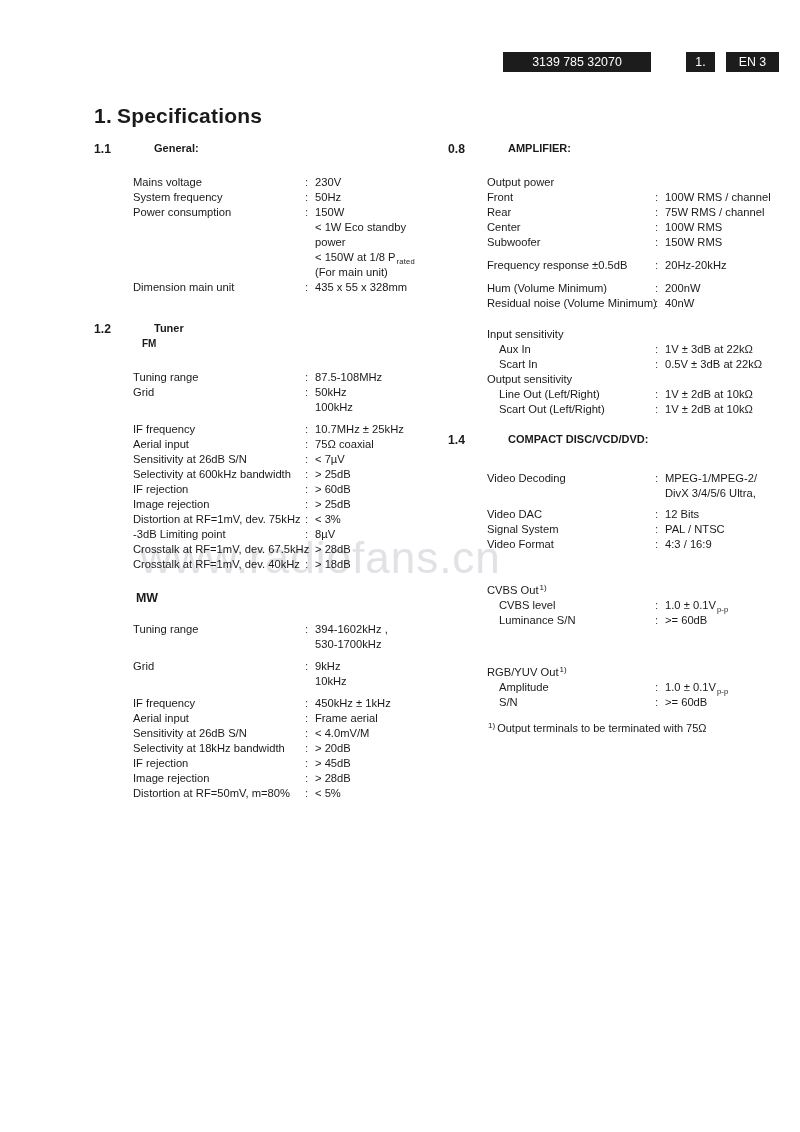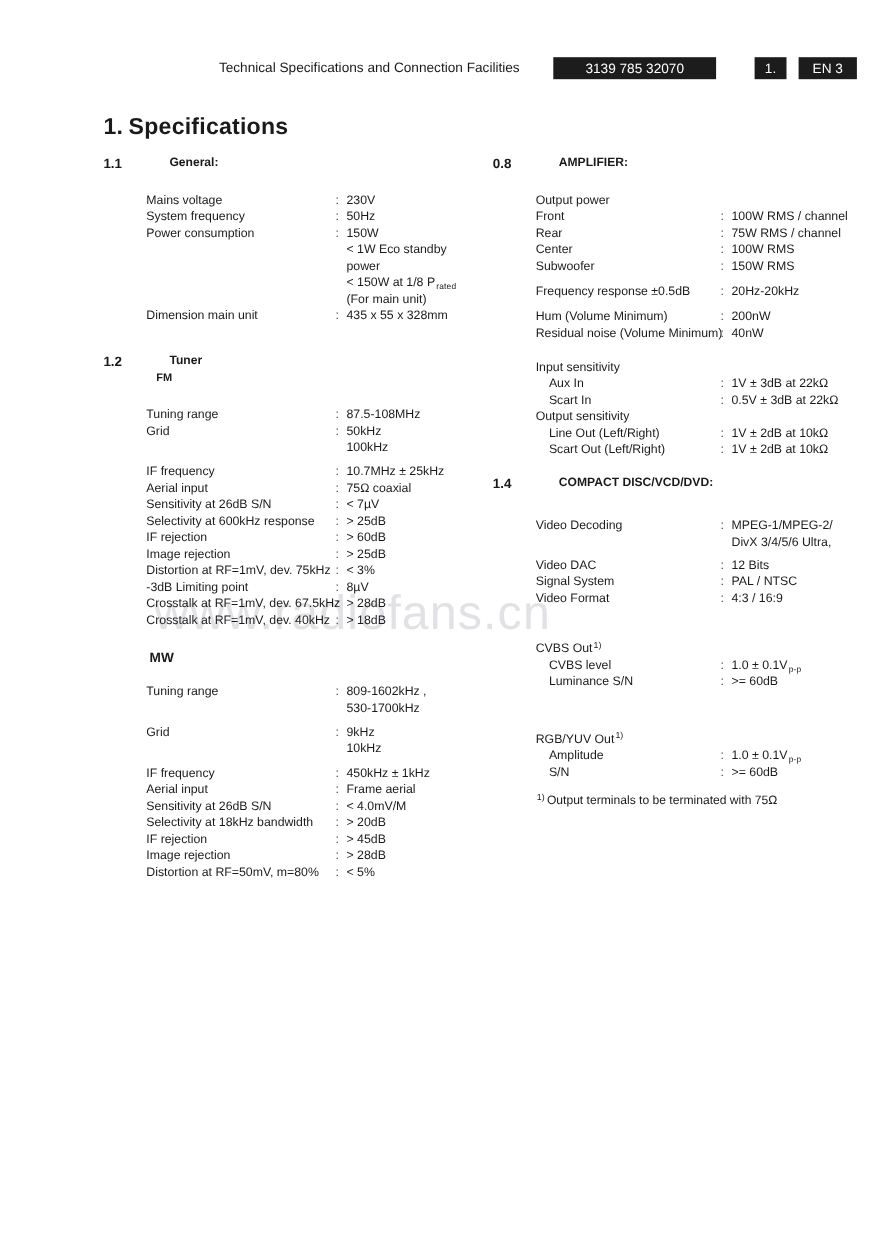--- a/index.html
+++ b/index.html
@@ -166,21 +166,20 @@
     font-size: 11px;
     white-space: nowrap;
   }
 </style>
 </head>
 <body>
 
 <div id="watermark">www.radiofans.cn</div>
 
 <div id="page-header">
-  <div id="header-title">Technical Specifications and Connection Facilities</div>
   <div class="hdr-badge" id="hdr-badge-code">3139 785 32070</div>
   <div class="hdr-badge" id="hdr-badge-chap">1.</div>
   <div class="hdr-badge" id="hdr-badge-lang">EN 3</div>
 </div>
 
 <h1 id="doc-title">
   <span class="num">1.</span><span>Specifications</span>
 </h1>
 
 <div class="column" id="col-left">
@@ -257,21 +256,21 @@
         <span class="spec-label">Aerial input</span>
         <span class="spec-colon" style="left: 172px;">:</span>
         <span class="spec-value" style="left: 182px;">75Ω coaxial</span>
       </div>
       <div class="spec-row" style="left: 133px; top: 452px; width: 300px;">
         <span class="spec-label">Sensitivity at 26dB S/N</span>
         <span class="spec-colon" style="left: 172px;">:</span>
         <span class="spec-value" style="left: 182px;">&lt; 7µV</span>
       </div>
       <div class="spec-row" style="left: 133px; top: 467px; width: 300px;">
-        <span class="spec-label">Selectivity at 600kHz response</span>
+        <span class="spec-label">Selectivity at 600kHz bandwidth</span>
         <span class="spec-colon" style="left: 172px;">:</span>
         <span class="spec-value" style="left: 182px;">&gt; 25dB</span>
       </div>
       <div class="spec-row" style="left: 133px; top: 482px; width: 300px;">
         <span class="spec-label">IF rejection</span>
         <span class="spec-colon" style="left: 172px;">:</span>
         <span class="spec-value" style="left: 182px;">&gt; 60dB</span>
       </div>
       <div class="spec-row" style="left: 133px; top: 497px; width: 300px;">
         <span class="spec-label">Image rejection</span>
@@ -298,21 +297,21 @@
         <span class="spec-colon" style="left: 172px;">:</span>
         <span class="spec-value" style="left: 182px;">&gt; 18dB</span>
       </div>
     </div>
 
   <div class="subheading" style="left:136px; top:591px;">MW</div>
   <div id="rows-mw">
       <div class="spec-row" style="left: 133px; top: 622px; width: 300px;">
         <span class="spec-label">Tuning range</span>
         <span class="spec-colon" style="left: 172px;">:</span>
-        <span class="spec-value" style="left: 182px;">809-1602kHz ,</span>
+        <span class="spec-value" style="left: 182px;">394-1602kHz ,</span>
       </div>
       <div class="spec-row" style="left: 133px; top: 637px; width: 300px;">
         <span class="spec-label"></span>
         <span class="spec-value" style="left: 182px;">530-1700kHz</span>
       </div>
       <div class="spec-row" style="left: 133px; top: 659px; width: 300px;">
         <span class="spec-label">Grid</span>
         <span class="spec-colon" style="left: 172px;">:</span>
         <span class="spec-value" style="left: 182px;">9kHz</span>
       </div>

